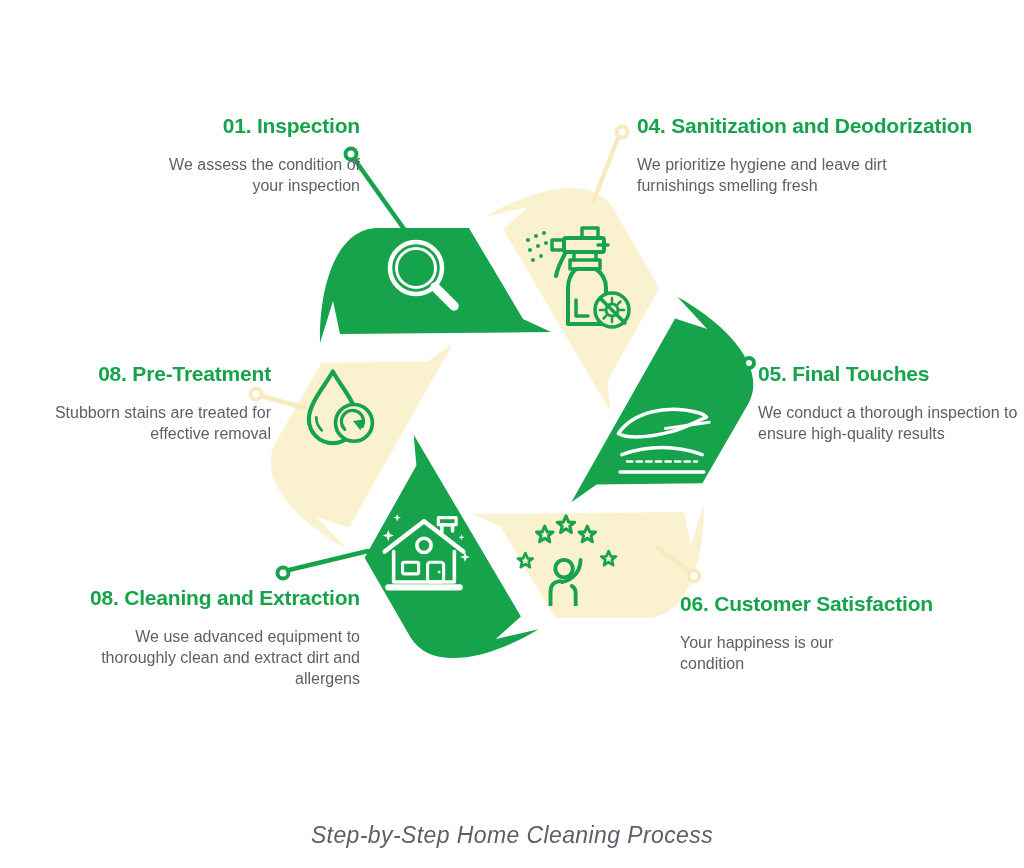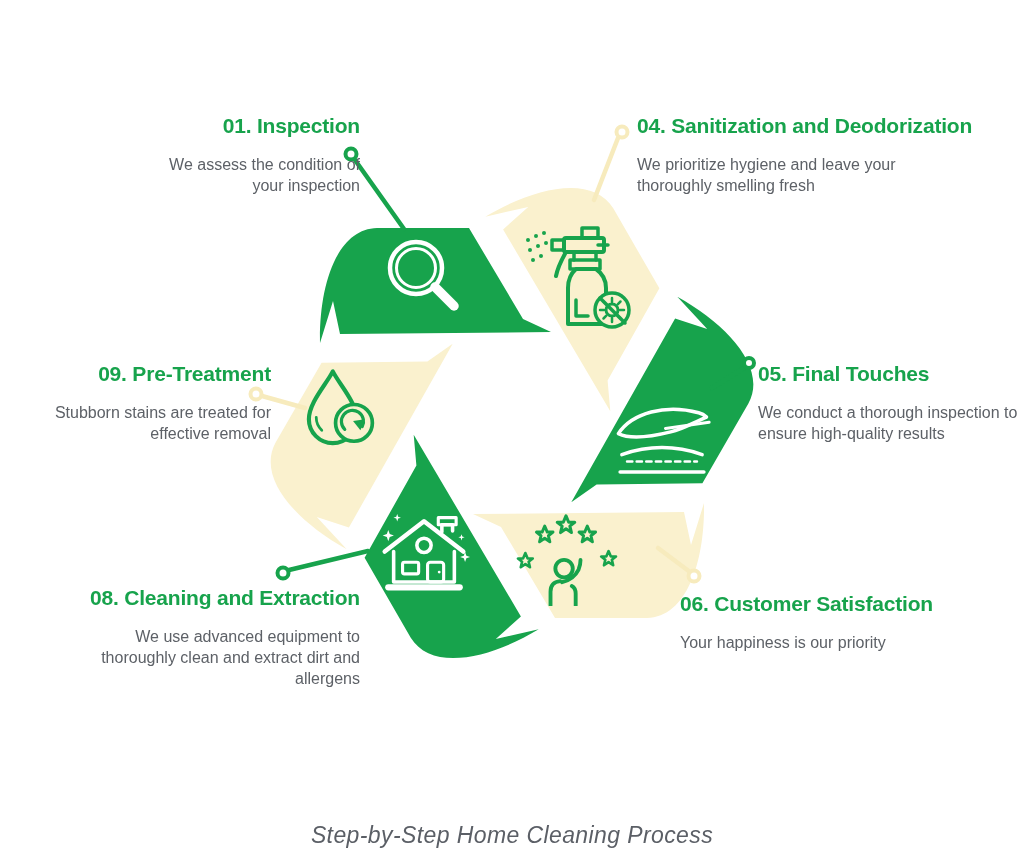--- a/index.html
+++ b/index.html
@@ -169,38 +169,38 @@
       <path d="M58,76 Q70,73 75,63 Q77,58 77,53" stroke-width="4"></path>
     </svg>
   </div>
 
   <div class="step s1 t-right">
     <h2>01. Inspection</h2>
     <p>We assess the condition of your inspection</p>
   </div>
 
   <div class="step s2 t-right">
-    <h2>09. Pre-Treatment</h2>
+    <h2>08. Pre-Treatment</h2>
     <p>Stubborn stains are treated for effective removal</p>
   </div>
 
   <div class="step s3 t-right">
     <h2>08. Cleaning and Extraction</h2>
     <p>We use advanced equipment to thoroughly clean and extract dirt and allergens</p>
   </div>
 
   <div class="step s4">
     <h2>04. Sanitization and Deodorization</h2>
-    <p>We prioritize hygiene and leave your thoroughly smelling fresh</p>
+    <p>We prioritize hygiene and leave dirt furnishings smelling fresh</p>
   </div>
 
   <div class="step s5">
     <h2>05. Final Touches</h2>
     <p>We conduct a thorough inspection to ensure high-quality results</p>
   </div>
 
   <div class="step s6">
     <h2>06. Customer Satisfaction</h2>
-    <p>Your happiness is our priority</p>
+    <p>Your happiness is our condition</p>
   </div>
 
   <div class="caption">Step-by-Step Home Cleaning Process</div>
 </div>
 
 </body></html>

